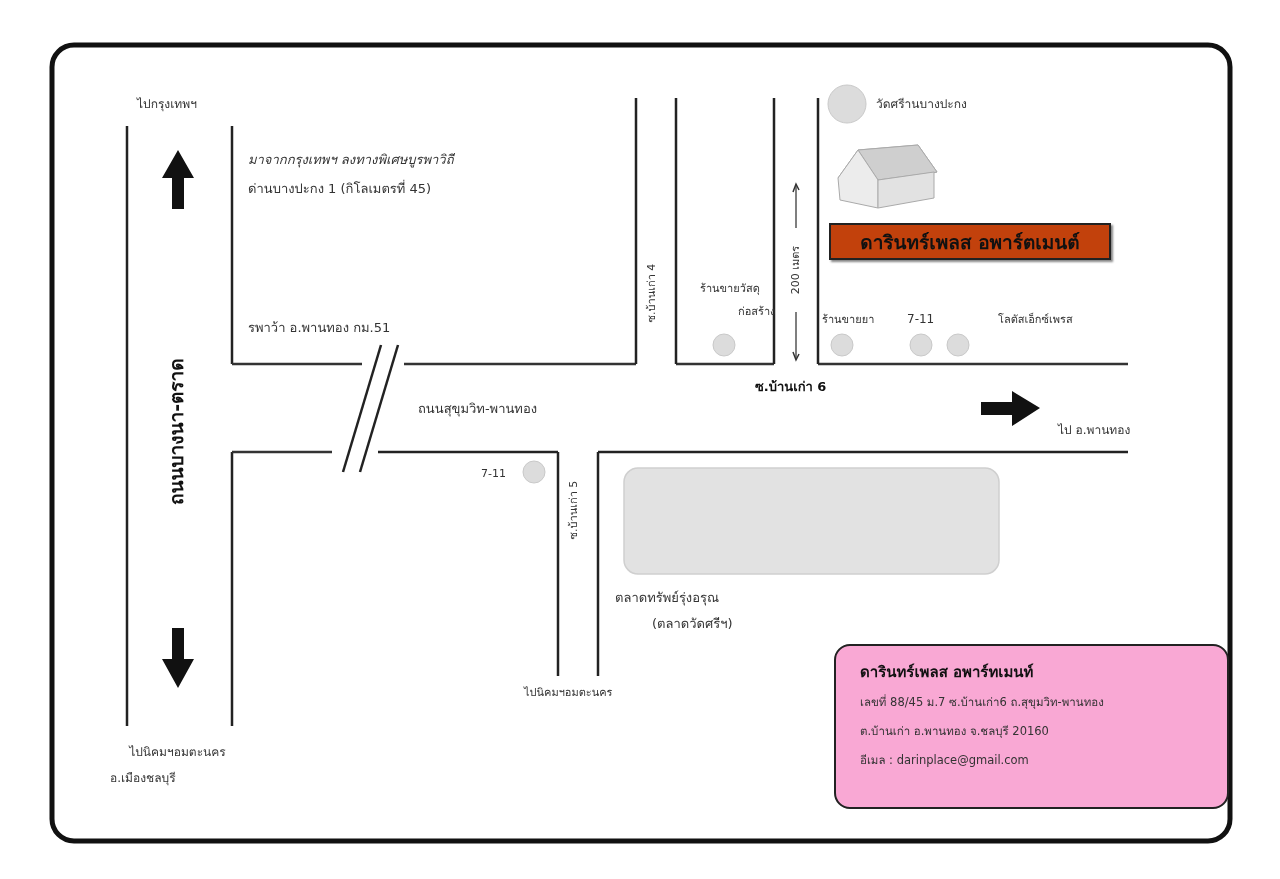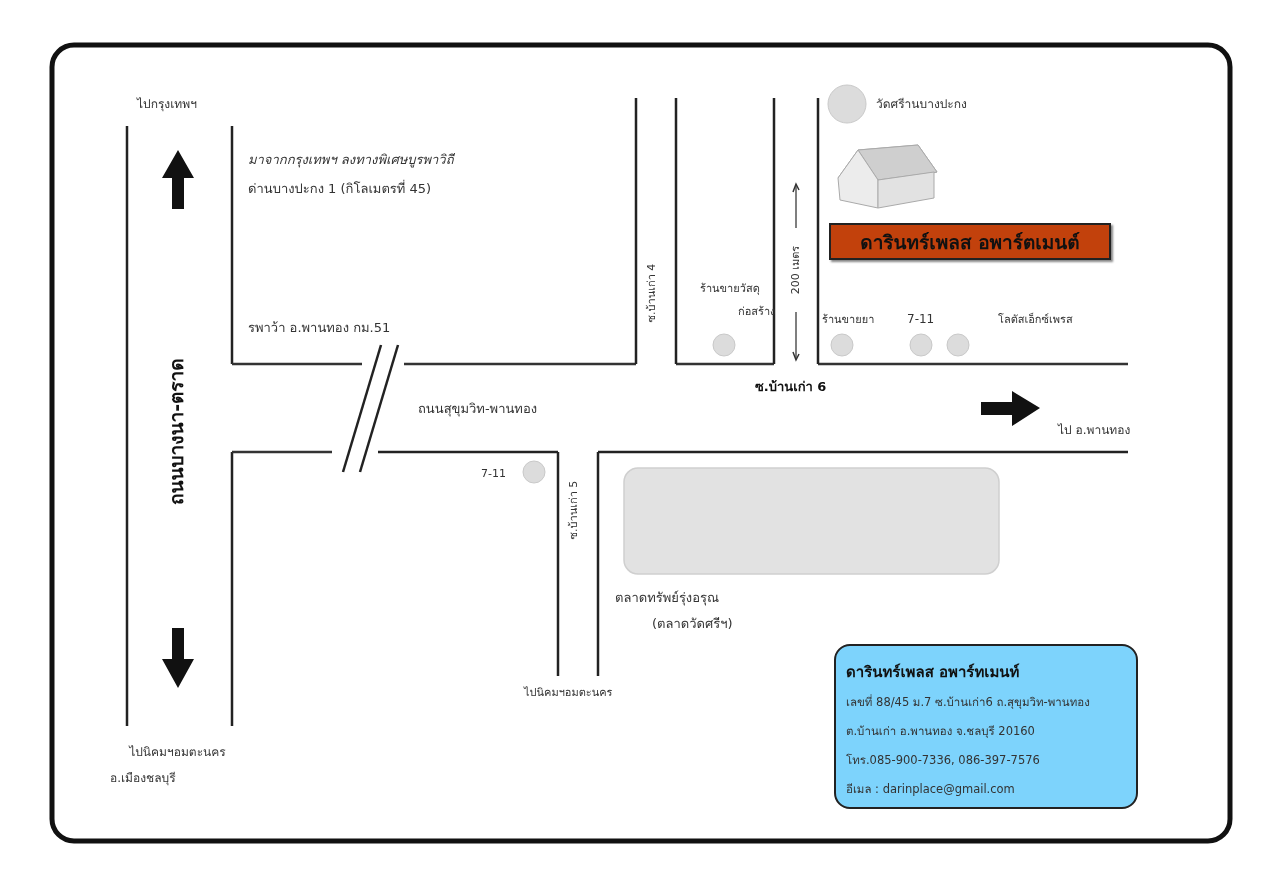--- a/index.html
+++ b/index.html
@@ -6,23 +6,23 @@
   body { width: 1280px; height: 879px; position: relative; overflow: hidden;
          font-family: "DejaVu Sans", sans-serif; color: #222; }
   #map { position: absolute; left: 0; top: 0; }
   .lbl { position: absolute; white-space: nowrap; font-size: 12px; color: #333; line-height: 1; }
   .lbl-md { font-size: 13px; }
   .bold { font-weight: bold; color: #111; }
   .title-box { position: absolute; left: 829px; top: 223px; width: 278px; height: 33px;
                border: 2px solid #222; box-shadow: 2px 2px 2px #888; background: #c2410c;
                display: flex; align-items: center; justify-content: center;
                font-size: 19px; font-weight: bold; color: #111; }
-  .info-box { position: absolute; left: 834px; top: 644px; width: 304px; height: 165px;
-              border: 2px solid #222; border-radius: 16px; background: #7dd3fc; box-sizing: border-box;
-              padding: 14px 0 0 10px; }
+  .info-box { position: absolute; left: 834px; top: 644px; width: 395px; height: 165px;
+              border: 2px solid #222; border-radius: 16px; background: #f9a8d4; box-sizing: border-box;
+              padding: 14px 0 0 24px; }
   .info-box .name { font-size: 15px; font-weight: bold; color: #111; margin-bottom: 9px; }
   .info-box .line { font-size: 11.5px; color: #333; margin-bottom: 11px; white-space: nowrap; }
 </style>
 </head>
 <body>
 
 <svg id="map" width="1280" height="879" viewBox="0 0 1280 879">
 
   <rect x="52" y="45" width="1178" height="796" rx="22" ry="22" fill="none" stroke="#111" stroke-width="5"></rect>
 
@@ -122,15 +122,14 @@
 
 <div class="lbl" style="left:524px; top:687px; font-size:11px;">ไปนิคมฯอมตะนคร</div>
 
 <div class="lbl" style="left:110px; top:746px; width:135px; text-align:center;">ไปนิคมฯอมตะนคร</div>
 <div class="lbl" style="left:110px; top:772px; width:135px; text-align:left;">อ.เมืองชลบุรี</div>
 
 <div class="info-box">
   <div class="name">ดารินทร์เพลส อพาร์ทเมนท์</div>
   <div class="line">เลขที่ 88/45 ม.7 ซ.บ้านเก่า6 ถ.สุขุมวิท-พานทอง</div>
   <div class="line">ต.บ้านเก่า อ.พานทอง จ.ชลบุรี 20160</div>
-  <div class="line">โทร.085-900-7336, 086-397-7576</div>
   <div class="line">อีเมล : darinplace@gmail.com</div>
 </div>
 
 </body></html>

